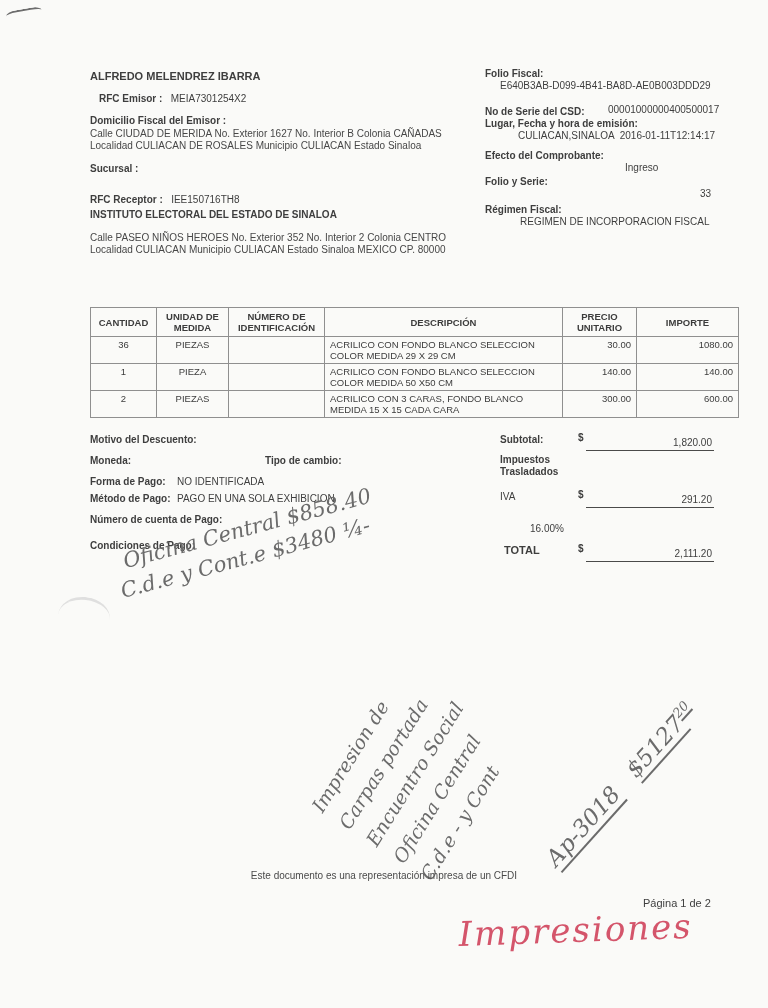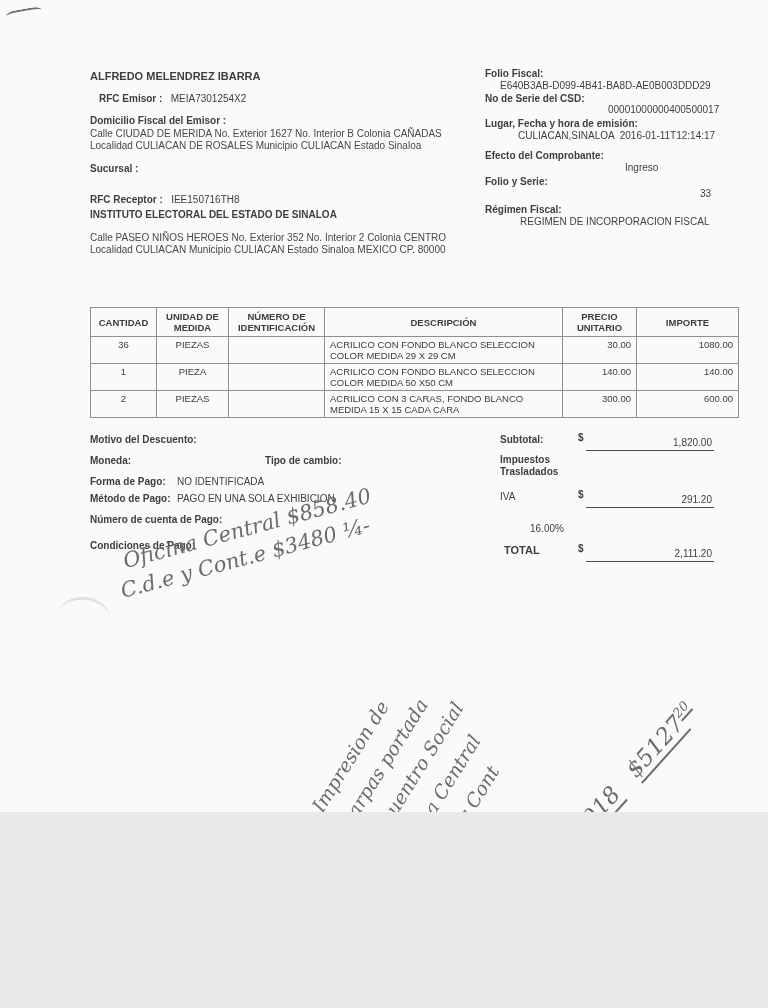--- a/index.html
+++ b/index.html
@@ -1,18 +1,18 @@
 <!DOCTYPE html>
 <html><head>
 <meta charset="utf-8">
 <style>
   * { box-sizing: border-box; }
   html,body { margin:0; padding:0; background:#e9e9e7; }
   .page {
-    position:relative; width:768px; height:812px; margin:0 auto;
+    position:relative; width:768px; height:1008px; margin:0 auto;
     background:#fafaf8; overflow:hidden;
     font-family:"Liberation Sans", sans-serif; color:#3e3e3e;
   }
   .abs { position:absolute; }
   .b { font-weight:bold; }
   .t10 { font-size:10px; line-height:12px; }
   .t11 { font-size:11px; line-height:13px; }
   .addr { font-size:10px; line-height:11.5px; color:#474747; }
 
   
@@ -76,21 +76,21 @@
     <span>IEE150716TH8</span>
   </div>
   <div class="abs b t10" style="left:90px; top:209px;">INSTITUTO ELECTORAL DEL ESTADO DE SINALOA</div>
   <div class="abs addr" style="left:90px; top:232px; width:420px;">
     <div>Calle PASEO NIÑOS HEROES No. Exterior 352 No. Interior 2 Colonia CENTRO</div>
     <div>Localidad CULIACAN Municipio CULIACAN Estado Sinaloa MEXICO CP. 80000</div>
   </div>
 
   <div class="abs b t10" style="left:485px; top:68px;">Folio Fiscal:</div>
   <div class="abs t10" style="left:500px; top:80px;">E640B3AB-D099-4B41-BA8D-AE0B003DDD29</div>
-  <div class="abs b t10" style="left:485px; top:93px;">No de Serie del CSD:</div>
+  <div class="abs b t10" style="left:485px; top:106px;">No de Serie del CSD:</div>
   <div class="abs t10" style="left:608px; top:104px;">00001000000400500017</div>
   <div class="abs b t10" style="left:485px; top:118px;">Lugar, Fecha y hora de emisión:</div>
   <div class="abs t10" style="left:518px; top:130px; white-space:pre;">CULIACAN,SINALOA  2016-01-11T12:14:17</div>
   <div class="abs b t10" style="left:485px; top:150px;">Efecto del Comprobante:</div>
   <div class="abs t10" style="left:625px; top:162px;">Ingreso</div>
   <div class="abs b t10" style="left:485px; top:176px;">Folio y Serie:</div>
   <div class="abs t10" style="left:700px; top:188px;">33</div>
   <div class="abs b t10" style="left:485px; top:204px;">Régimen Fiscal:</div>
   <div class="abs t10" style="left:520px; top:216px;">REGIMEN DE INCORPORACION FISCAL</div>
 

